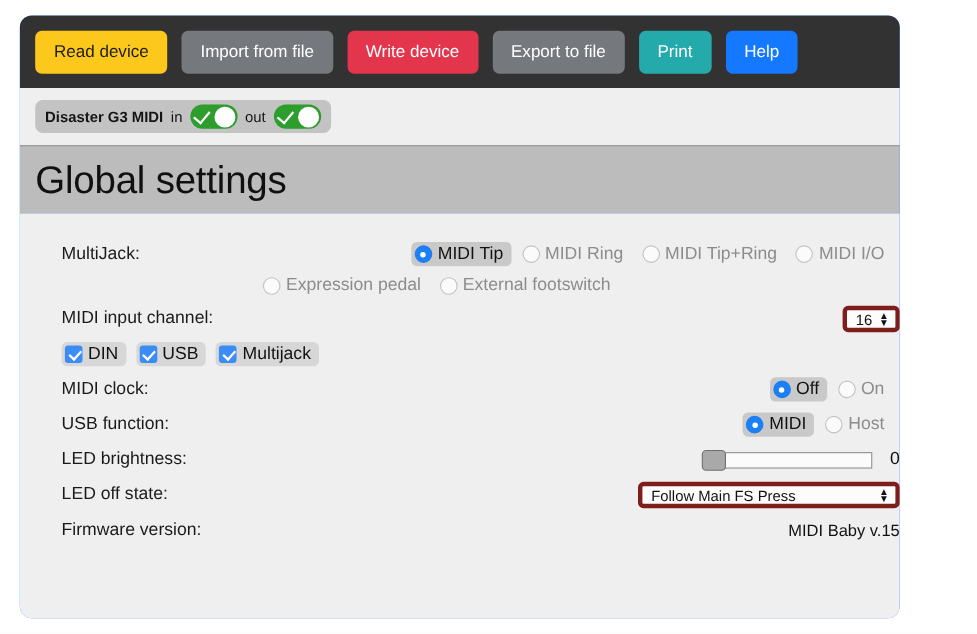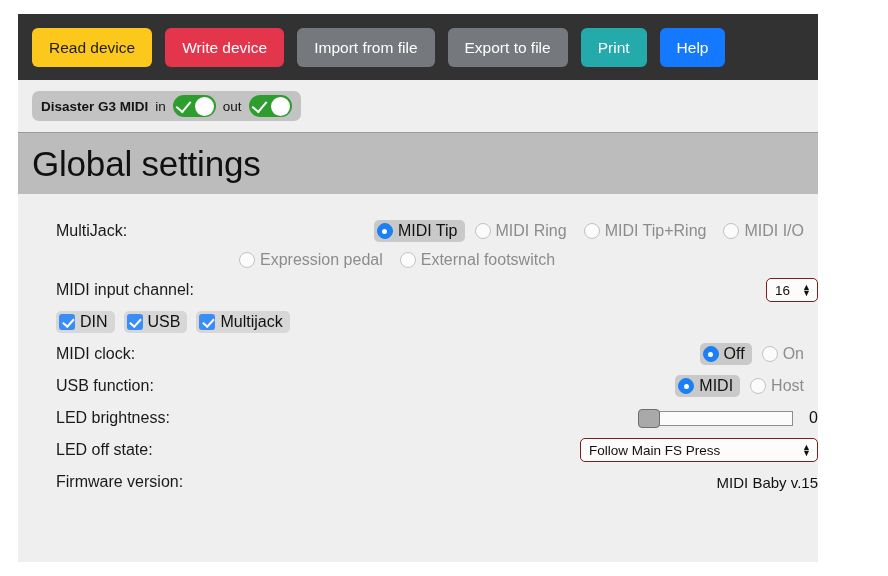--- a/index.html
+++ b/index.html
@@ -14,20 +14,21 @@
     overflow: hidden;
   }
   .page {
     position: absolute;
     left: 18px;
     top: 14px;
     width: 800px;
     height: 548px;
     background: #3b82f6;
     overflow: hidden;
+    border-radius: 11px;
   }
 
   
   .toolbar {
     background: #323232;
     height: 66px;
     display: flex;
     align-items: center;
     padding-left: 14px;
     gap: 13px;
@@ -220,21 +221,21 @@
     height: 9px;
     border: solid #ffffff;
     border-width: 0 2px 2px 0;
     transform: rotate(42deg);
   }
   .clabel { font-size: 16px; color: #111111; white-space: nowrap; }
 
   
   .select {
     background: #fcfcfc;
-    border: 1px solid #7f1d1d;
+    border: 4px solid #7f1d1d;
     border-radius: 5px;
     height: 24px;
     display: inline-flex;
     align-items: center;
     justify-content: space-between;
     padding: 0 6px 0 8px;
     font-size: 13.5px;
     color: #111111;
     cursor: pointer;
     box-sizing: border-box;
@@ -291,22 +292,22 @@
   .row.tight { min-height: 30px; }
   .subrow { padding-left: 218px; min-height: 28px; display: flex; align-items: center; }
 </style>
 </head>
 <body>
 
 <div class="page">
 
   <div class="toolbar">
     <button class="tbtn read">Read device</button>
+    <button class="tbtn grey">Import from file</button>
     <button class="tbtn write">Write device</button>
-    <button class="tbtn grey">Import from file</button>
     <button class="tbtn grey">Export to file</button>
     <button class="tbtn print">Print</button>
     <button class="tbtn help">Help</button>
   </div>
 
   <div class="devicebar">
     <div class="devpill">
       <span class="devname">Disaster G3 MIDI</span>
       <span class="devlbl">in</span>
       <span class="toggle">

